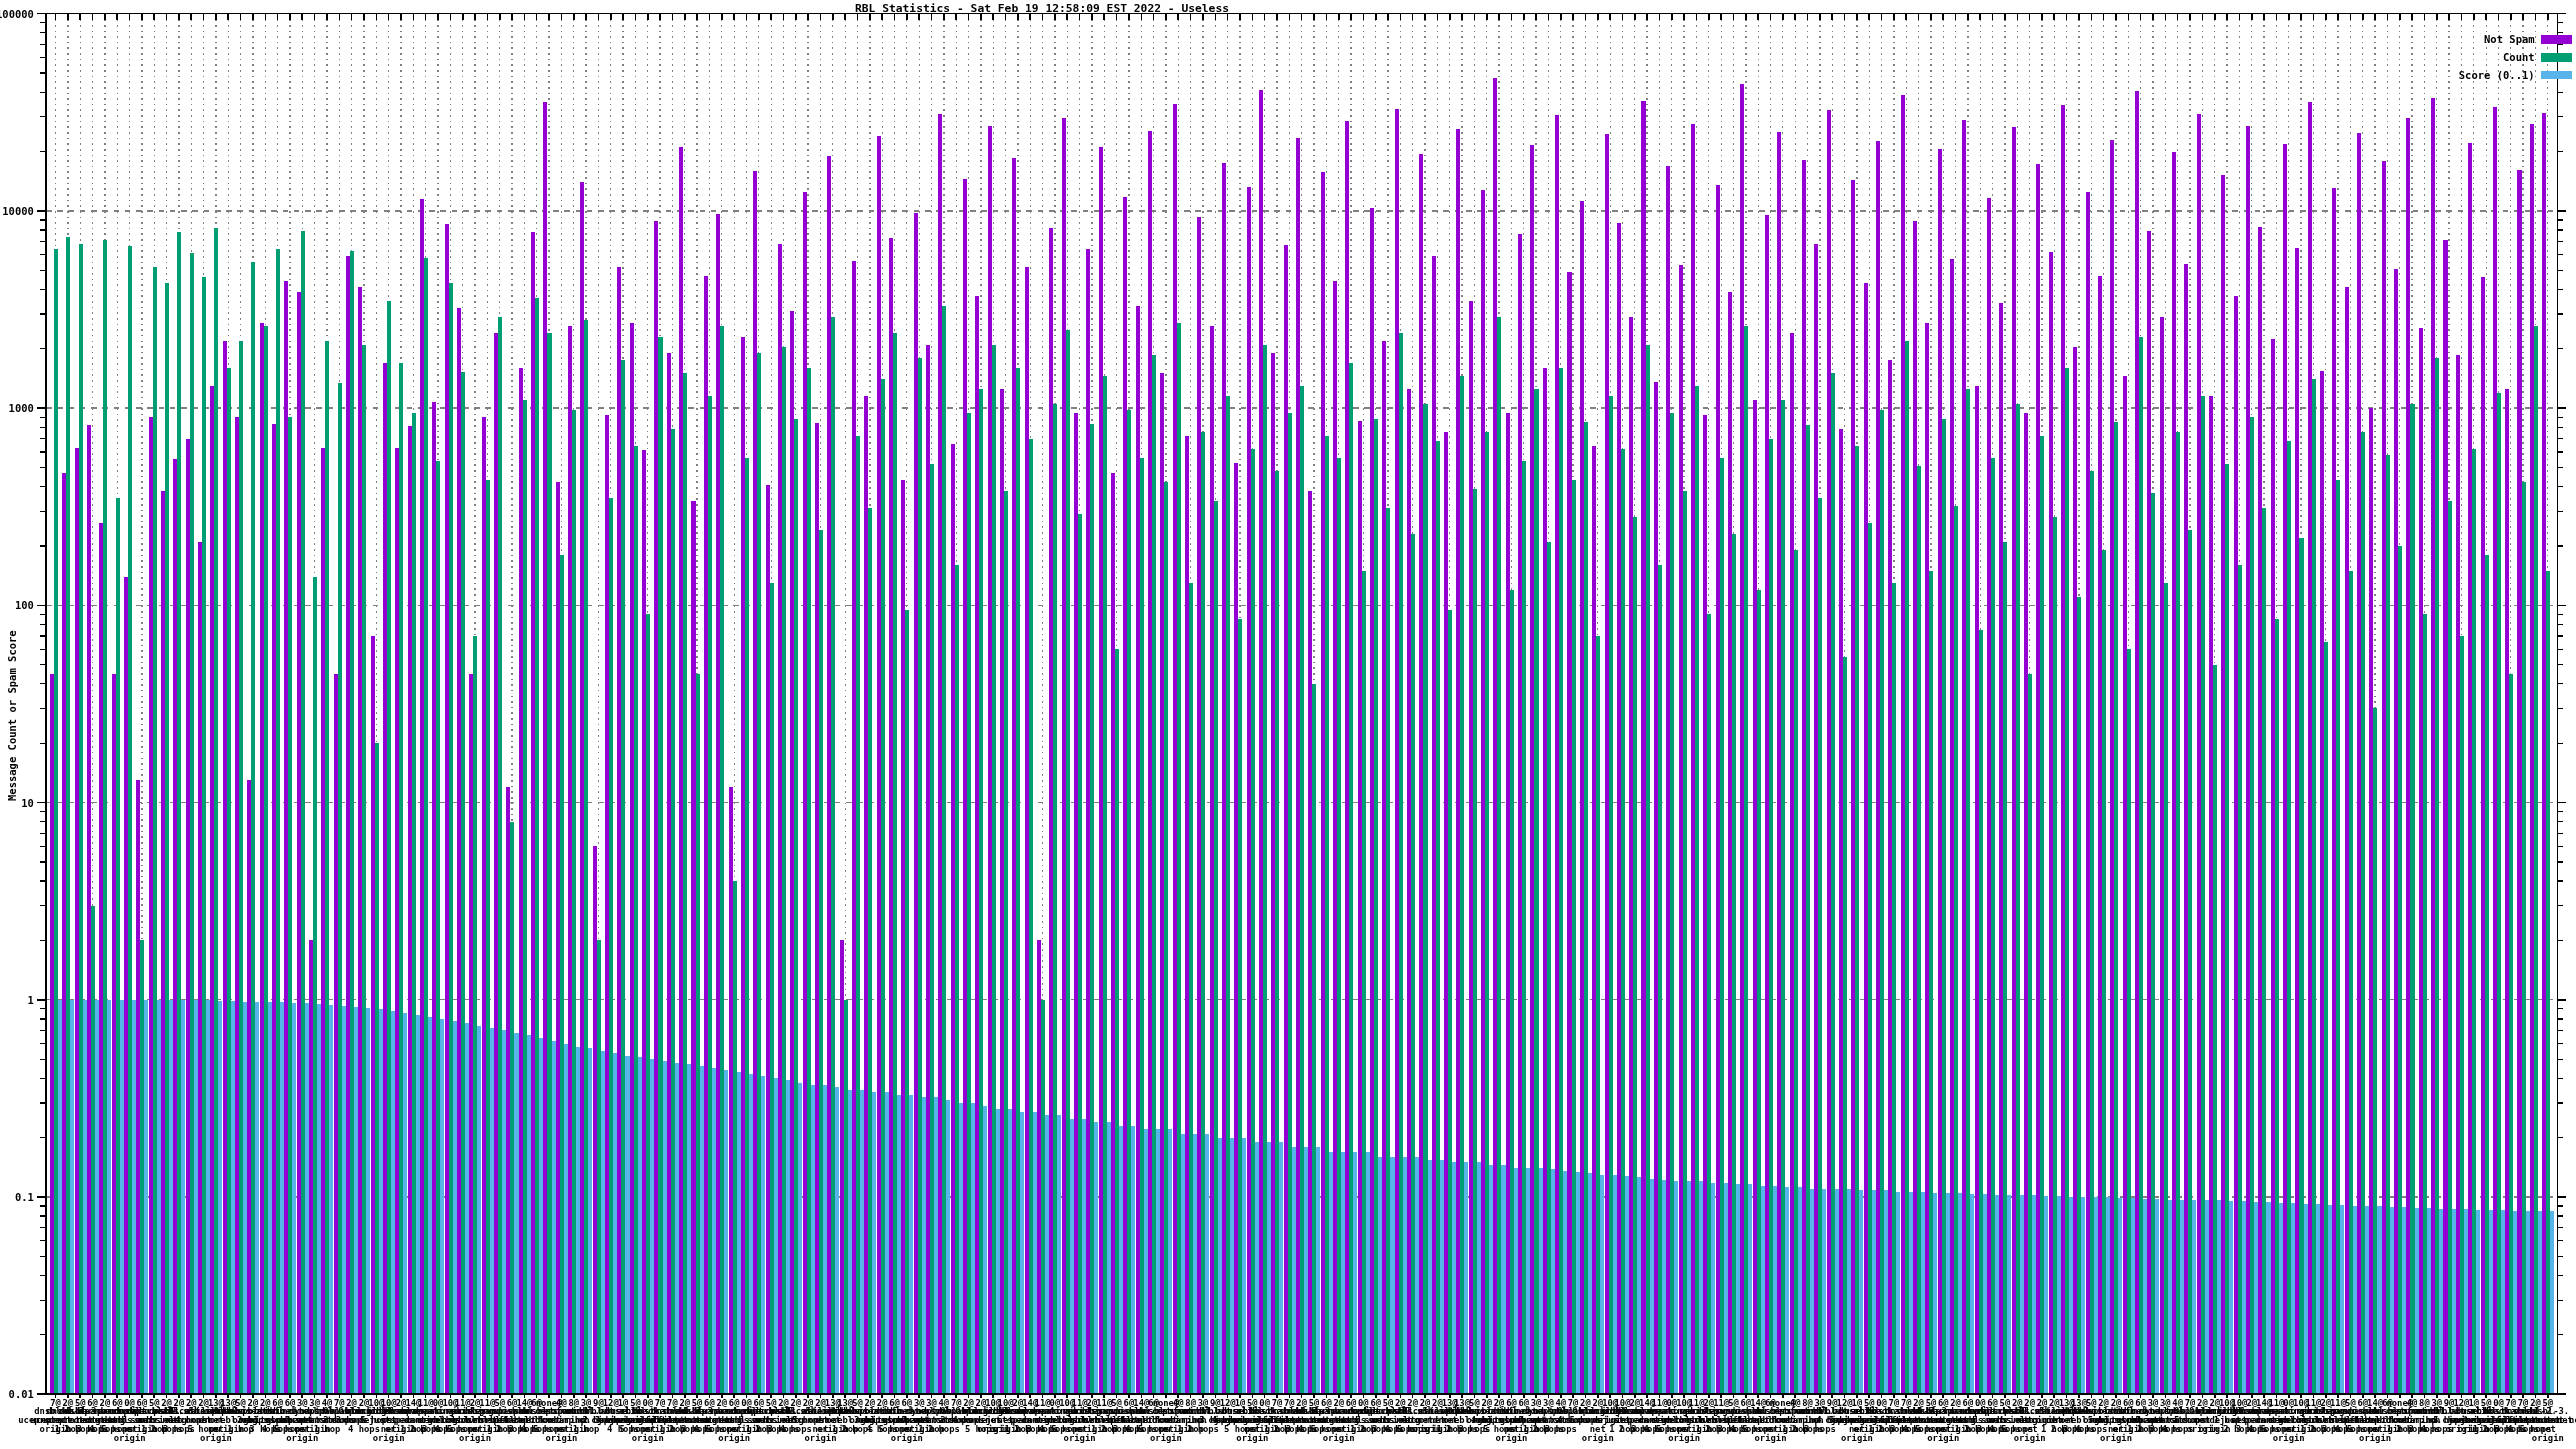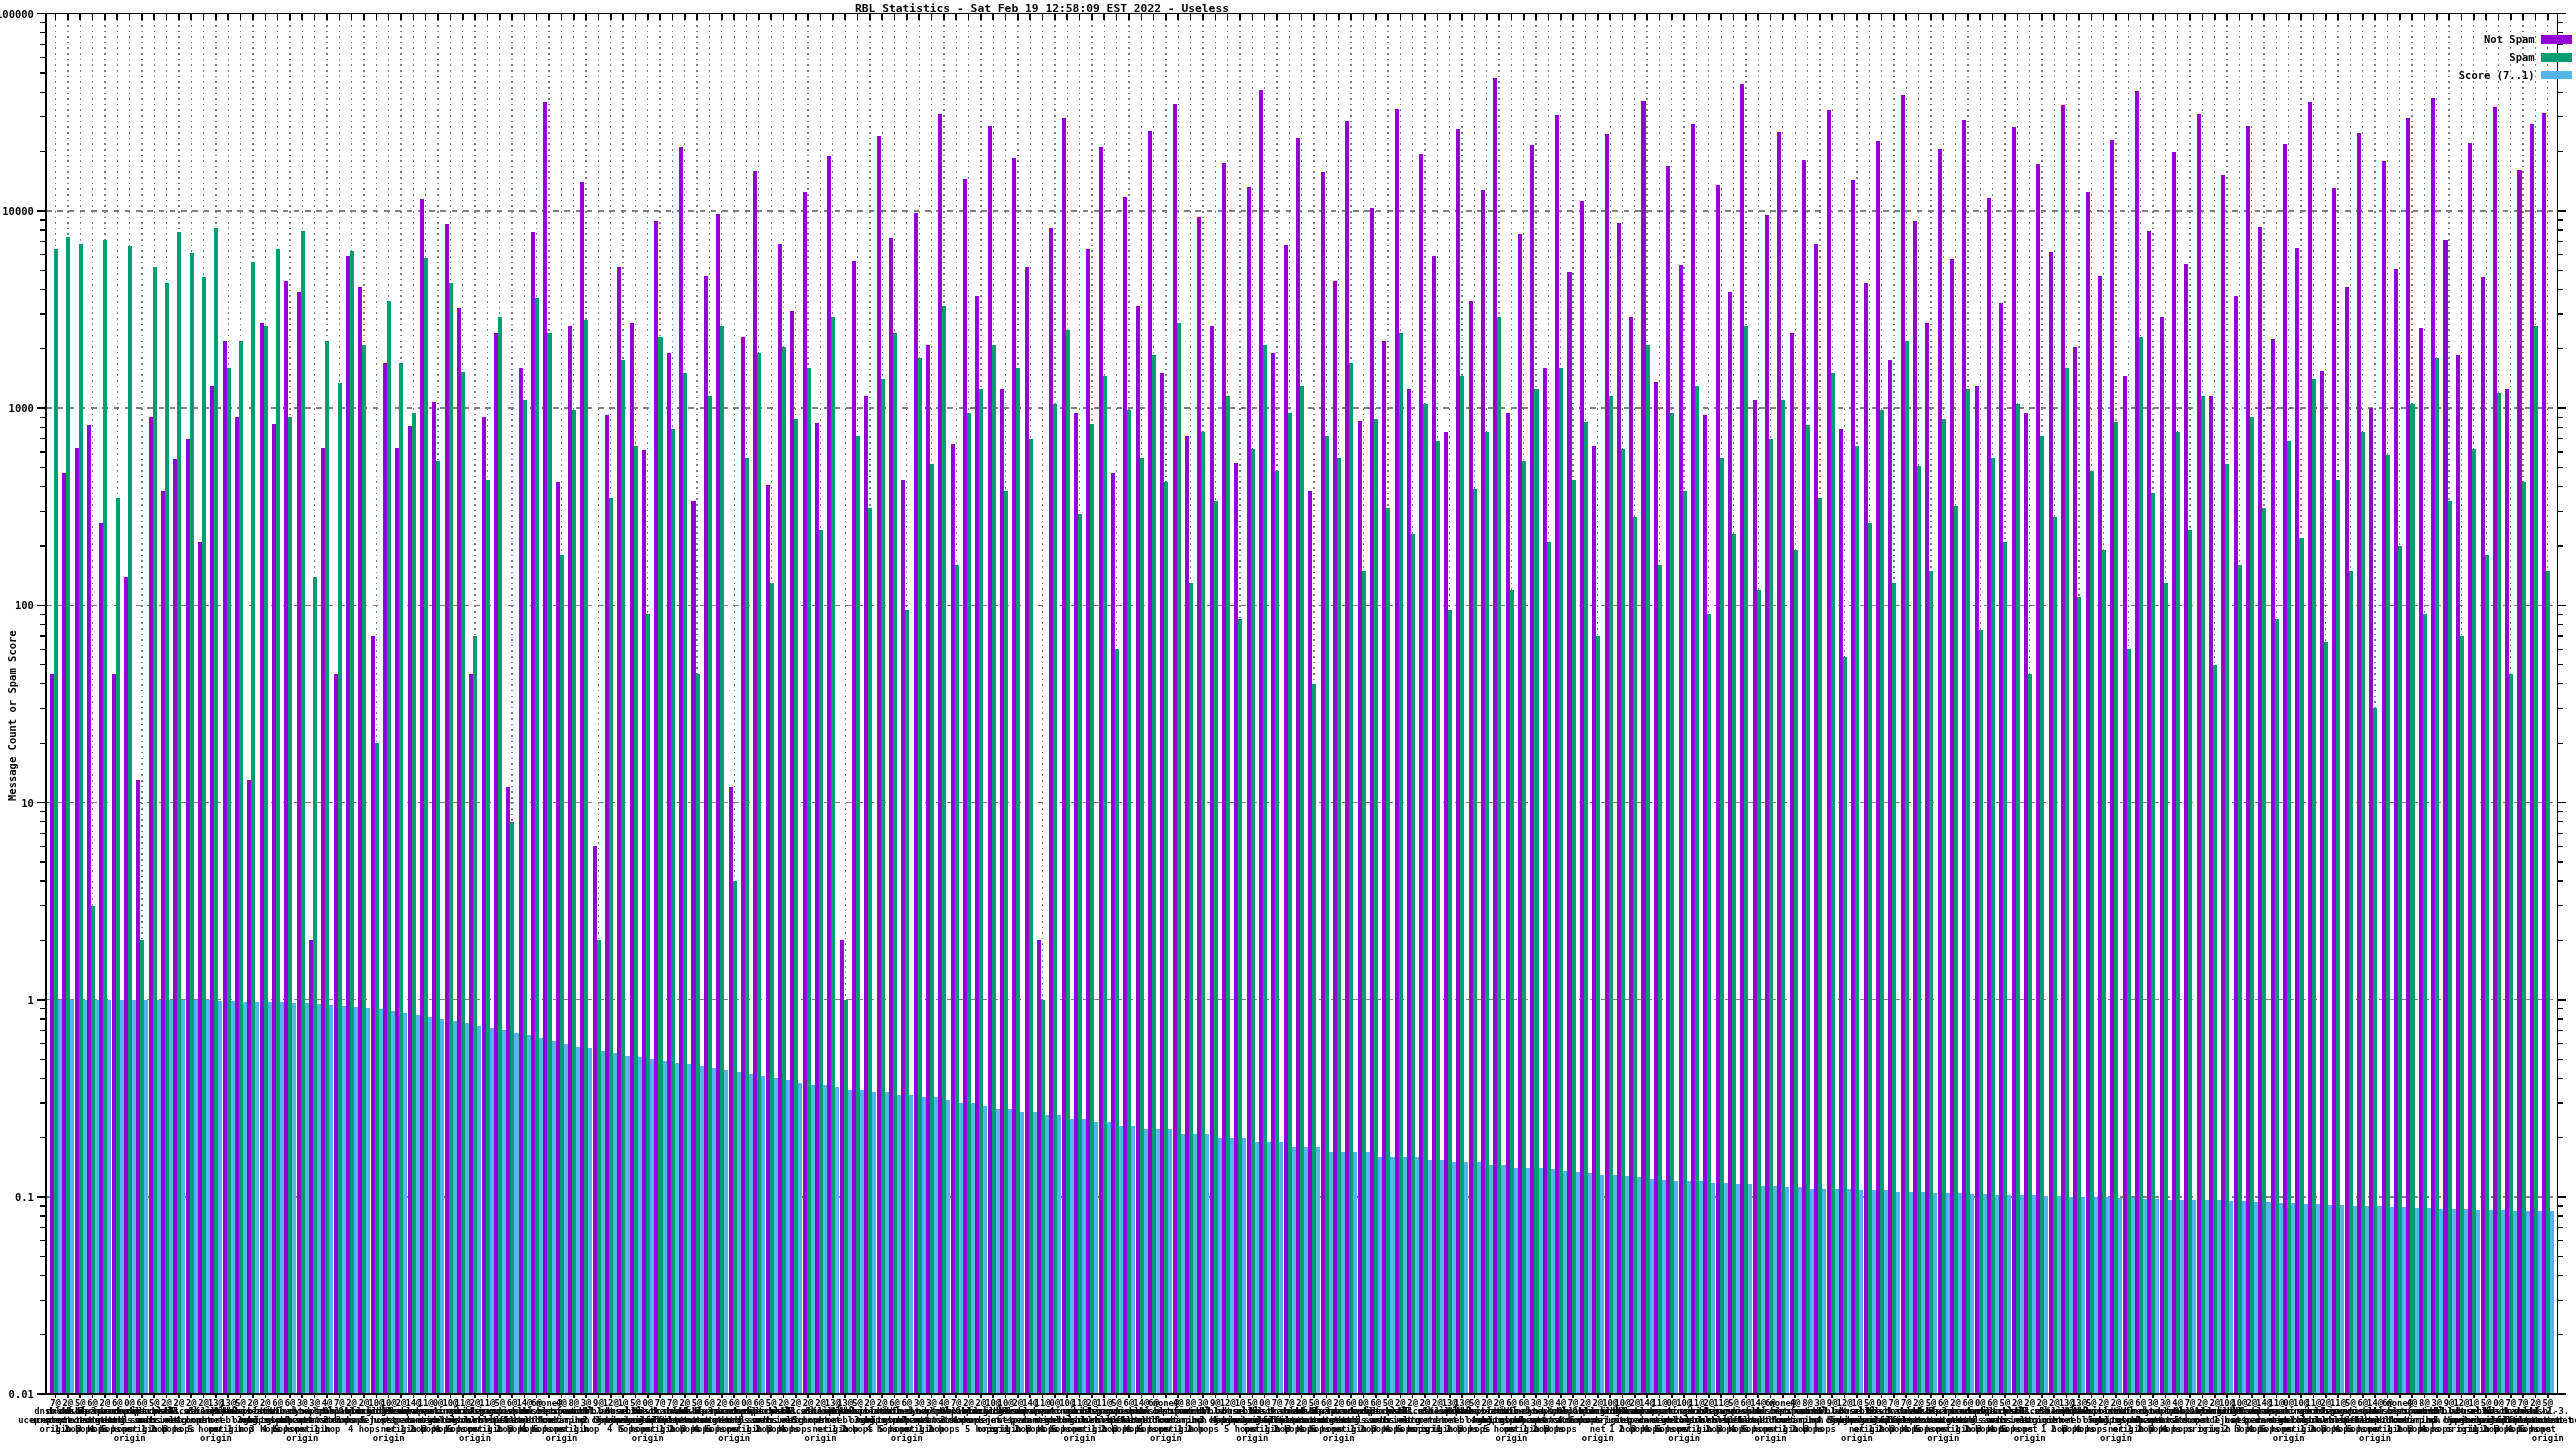--- a/index.html
+++ b/index.html
@@ -2208,22 +2208,22 @@
         <text x="3165.0" y="1790" text-anchor="middle">origin</text>
       </g>
     </svg>
 
   <div class="legend">
     <div class="legend-row">
       <span class="legend-label">Not Spam</span>
       <span class="legend-swatch" style="background: rgb(148, 0, 211);"></span>
     </div>
     <div class="legend-row">
-      <span class="legend-label">Spam</span>
+      <span class="legend-label">Count</span>
       <span class="legend-swatch" style="background: rgb(0, 158, 115);"></span>
     </div>
     <div class="legend-row">
-      <span class="legend-label">Score (7..1)</span>
+      <span class="legend-label">Score (0..1)</span>
       <span class="legend-swatch" style="background: rgb(86, 180, 233);"></span>
     </div>
   </div>
 </div>
 
 
 </body></html>

